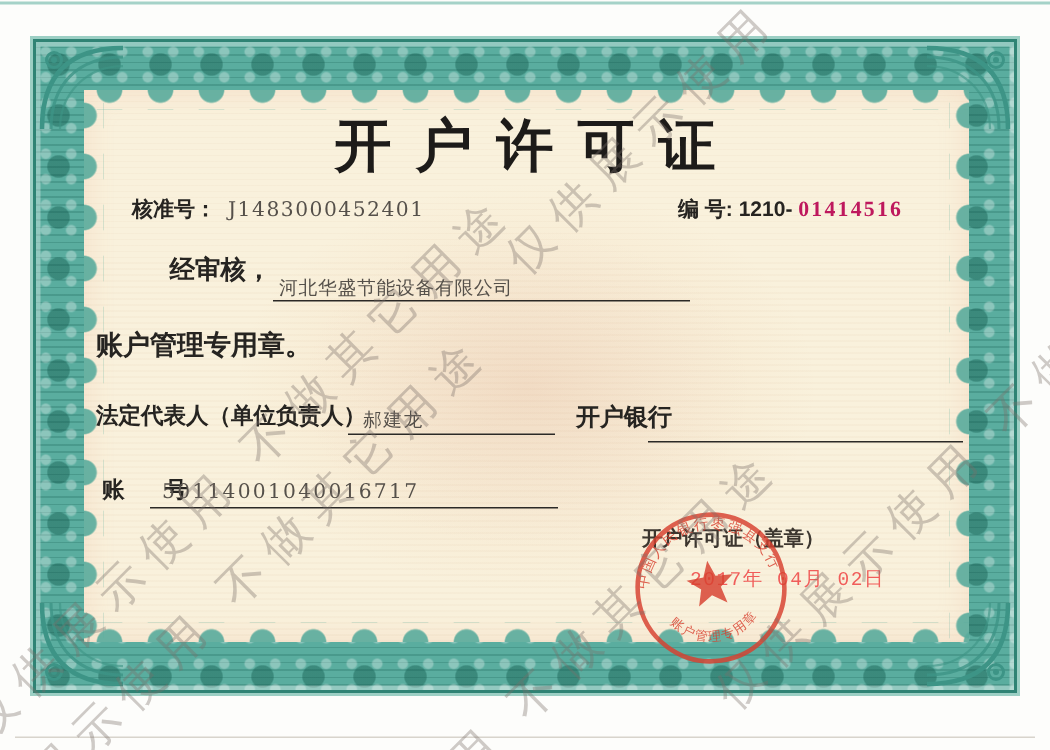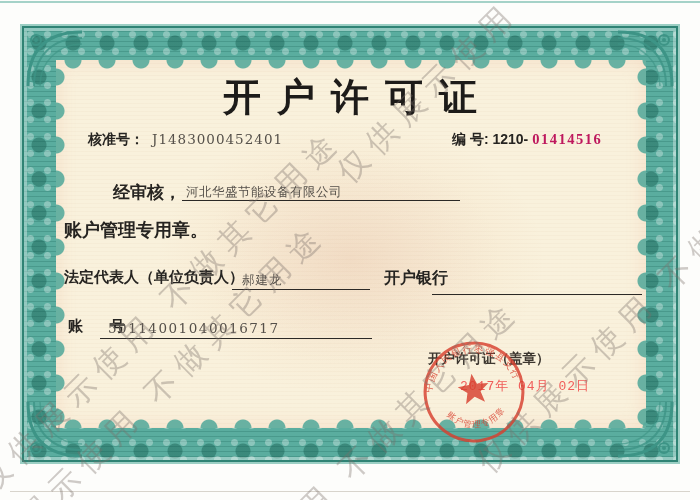--- a/index.html
+++ b/index.html
@@ -66,21 +66,21 @@
   }
   .lbl{font-weight:700;color:#262421;}
   .val{font-family:"DejaVu Serif",serif;color:#55504a;}
   .row{position:absolute;white-space:nowrap;}
 
   .approval{left:88px;top:131px;font-size:14px;}
   .approval .val{margin-left:8px;font-size:13.5px;letter-spacing:1px;text-align:right;}
   .serial{left:452px;top:131px;font-size:14px;}
   .serial-red{color:#be185d;font-weight:700;font-size:14.5px;letter-spacing:1.5px;font-family:Liberation Serif, serif;}
 
-  .audit-prefix{left:113px;top:181px;font-size:17px;font-family:Liberation Mono, monospace;}
+  .audit-prefix{left:113px;top:168px;font-size:17px;font-family:Liberation Mono, monospace;}
   .company{left:186px;top:184px;font-size:12.5px;letter-spacing:.5px;}
   .u-company{position:absolute;left:182px;top:200px;width:278px;border-bottom:1.2px solid #2b2926;}
   .audit-suffix{left:470px;top:176px;font-size:17px;}
   .audit-line2{left:64px;top:218px;font-size:18px;}
 
   .rep-label{left:64px;top:268px;font-size:15px;}
   .rep-name{left:242px;top:272px;font-size:12.5px;letter-spacing:1px;}
   .u-rep{position:absolute;left:232px;top:289px;width:138px;border-bottom:1.2px solid #2b2926;}
   .bank-label{left:384px;top:268px;font-size:16px;}
   .bank-value{position:absolute;left:436px;top:260px;width:208px;font-size:12.5px;line-height:15px;white-space:normal;}

